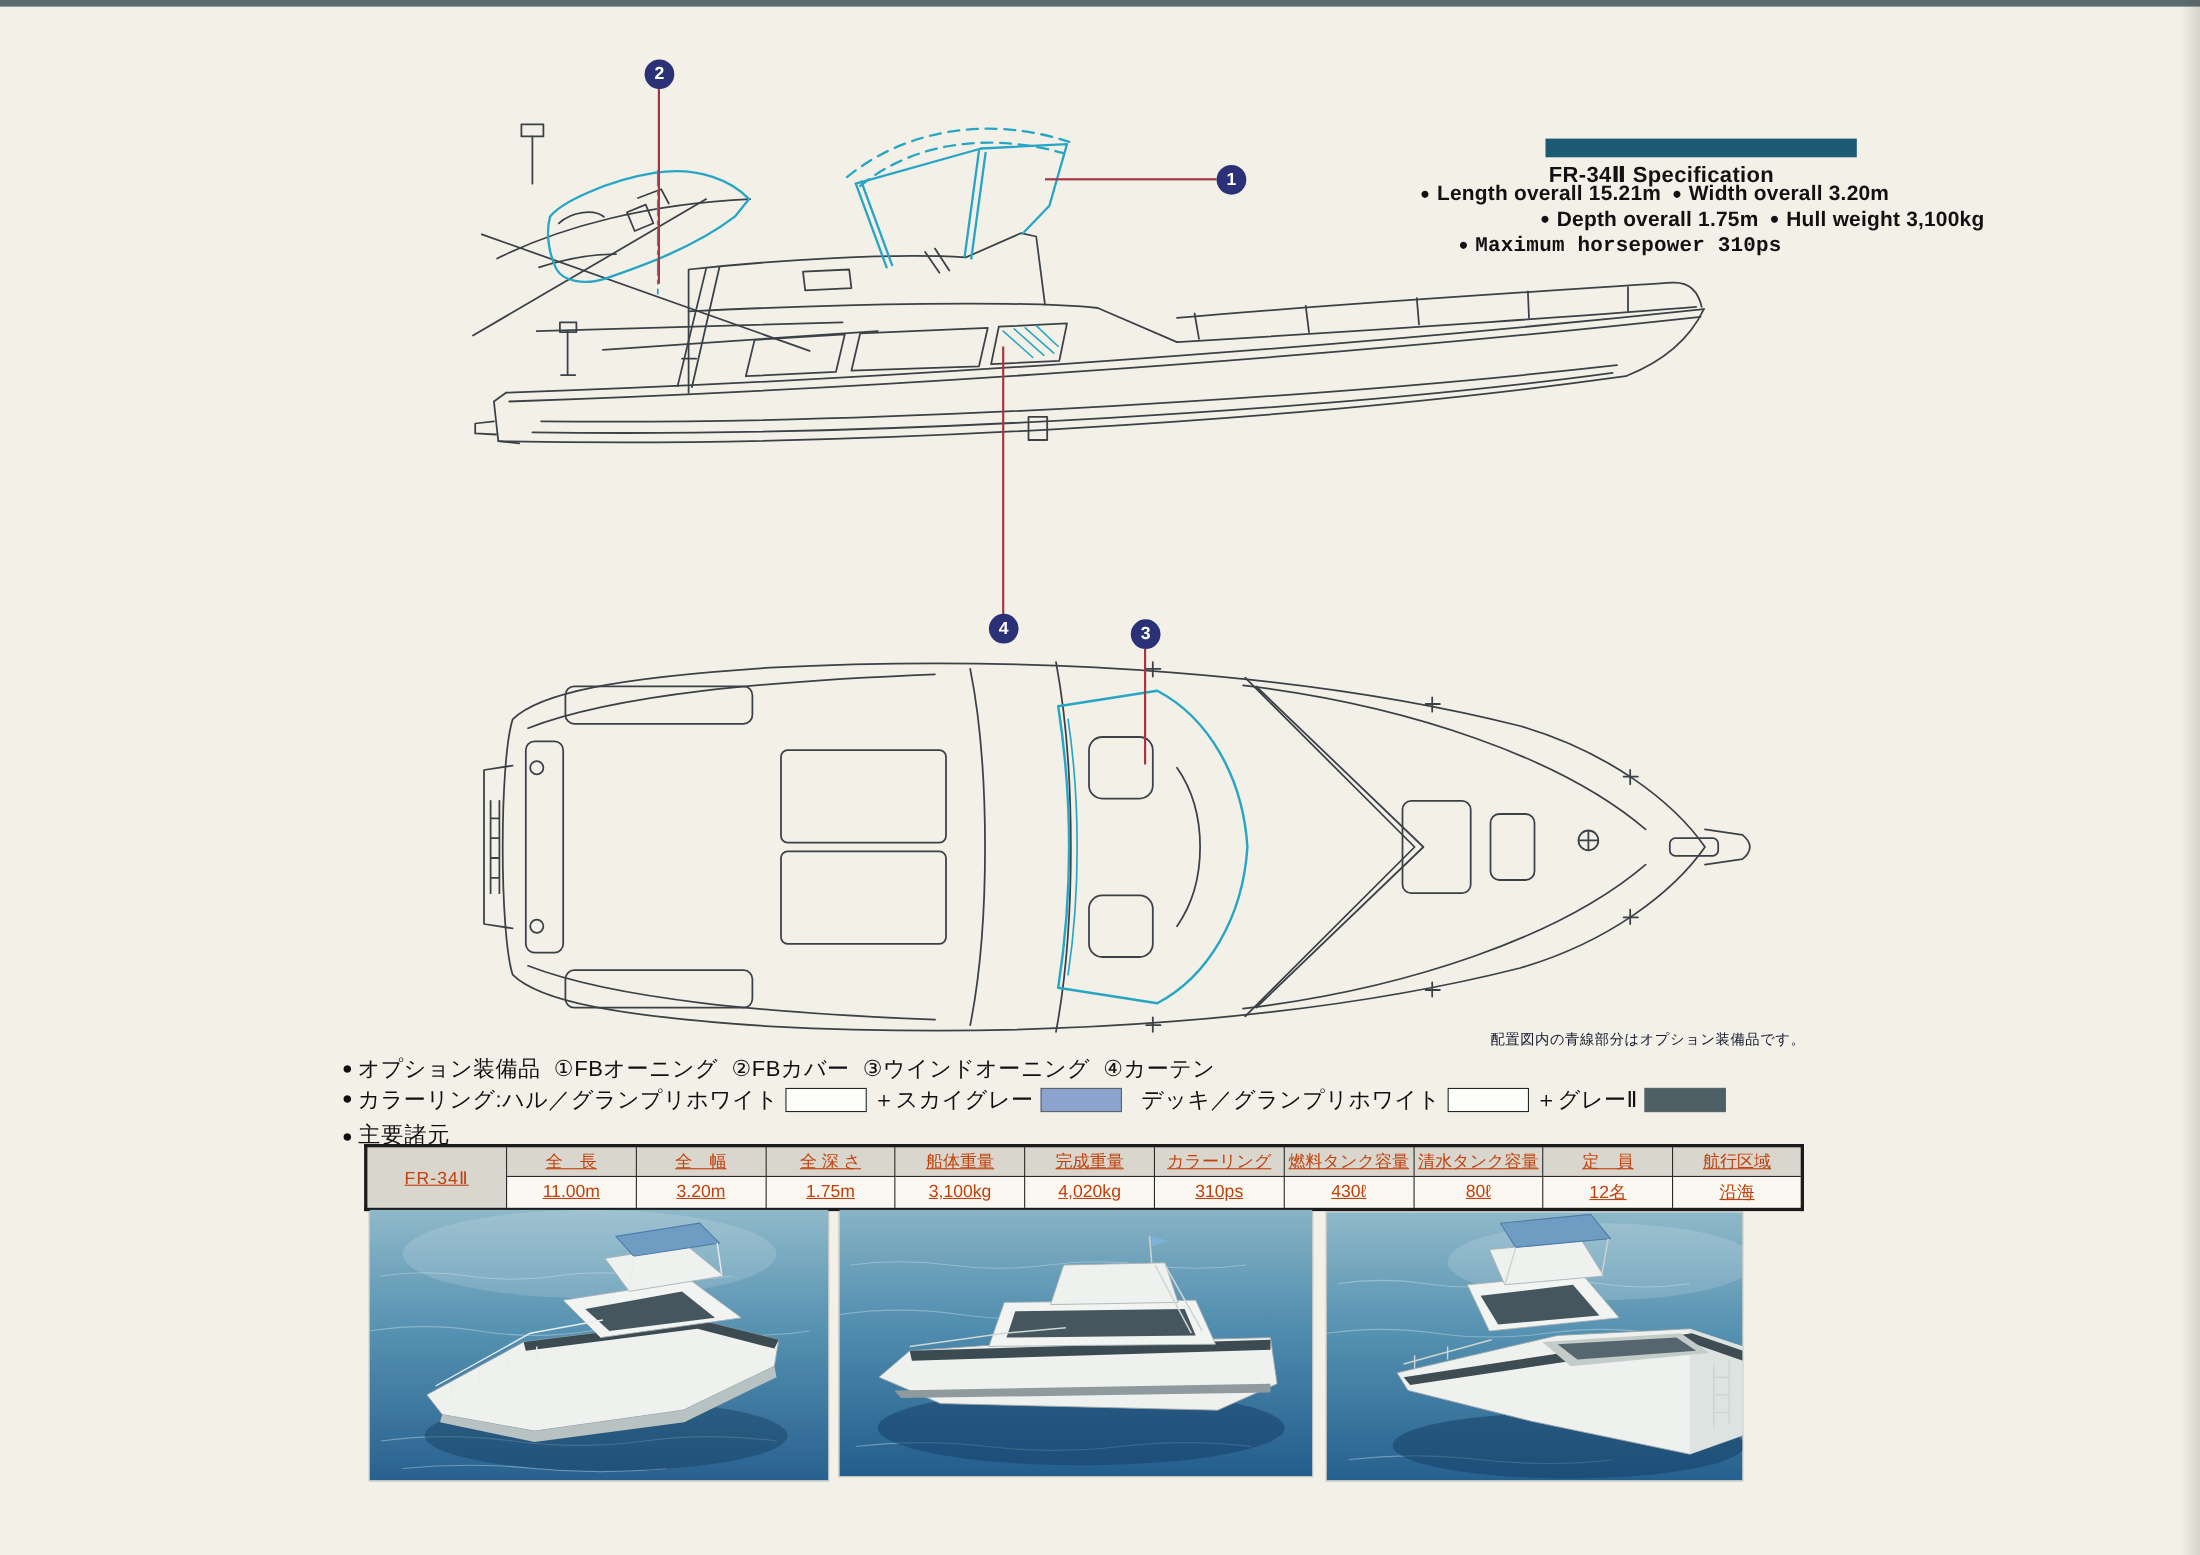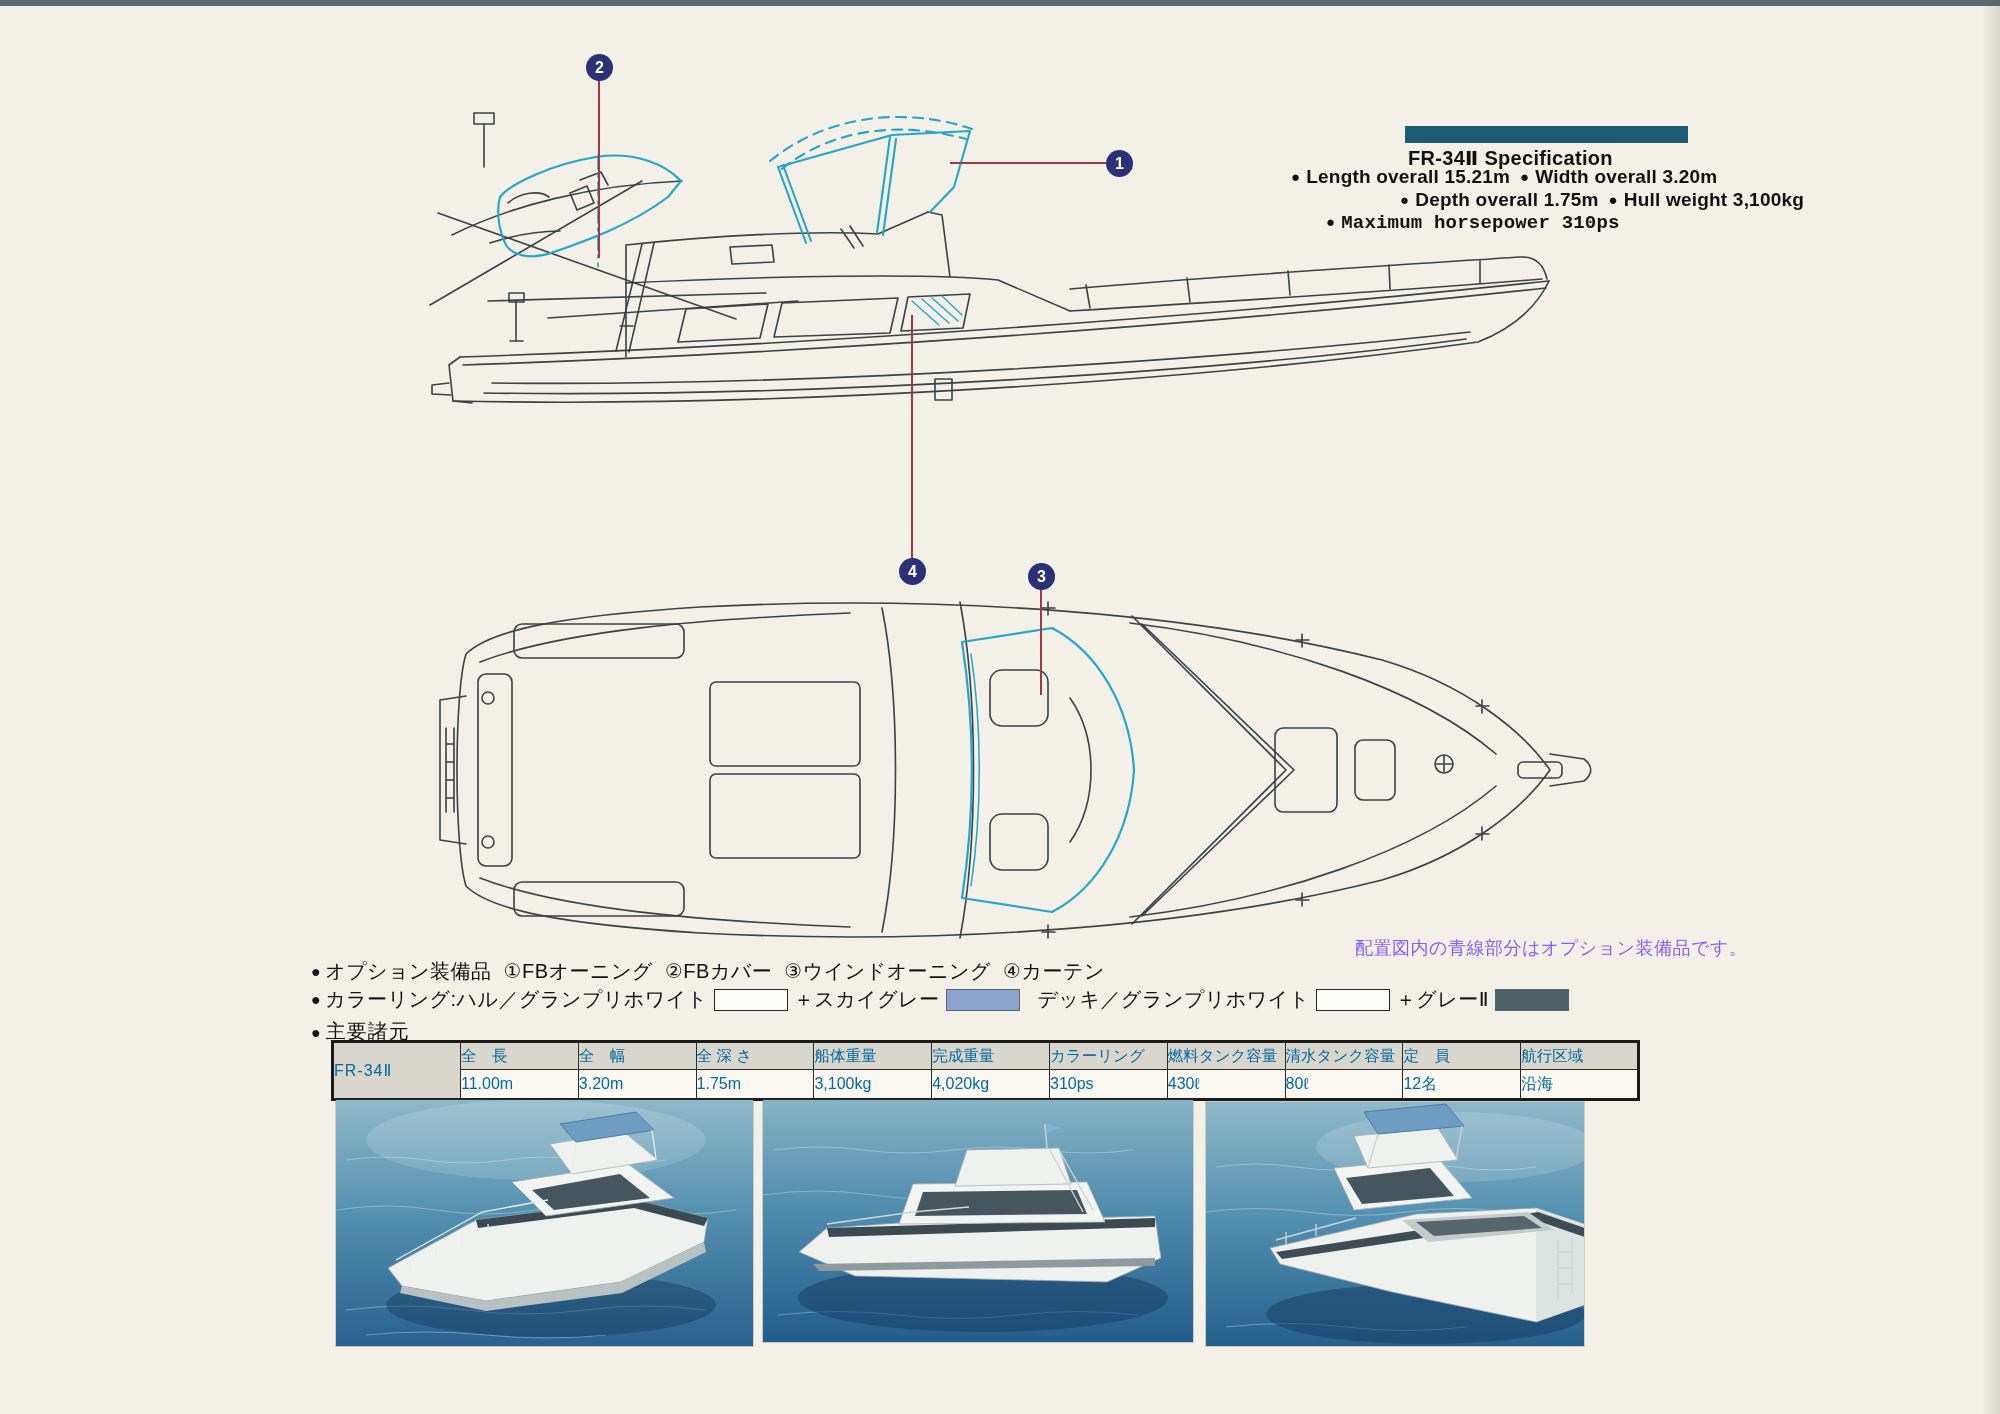--- a/index.html
+++ b/index.html
@@ -22,41 +22,41 @@
   
   .draw{position:absolute;}
   svg{display:block;overflow:visible;}
 
   
   .marker{position:absolute;width:27px;height:27px;border-radius:50%;background:#2a3176;
           color:#fff;font-size:16px;font-weight:700;display:flex;align-items:center;justify-content:center;z-index:6;}
   .leader{position:absolute;background:#a53744;z-index:5;}
 
   
-  .note{position:absolute;left:1355px;top:936px;font-size:18px;color:#8b5cf6;letter-spacing:.5px;}
+  .note{position:absolute;left:1355px;top:936px;font-size:13px;color:#0f172a;letter-spacing:.5px;}
 
   
   .legend{position:absolute;left:311px;font-size:20px;font-weight:500;color:#101010;white-space:nowrap;
           display:flex;align-items:center;letter-spacing:.5px;}
   #legend-options{top:958px;}
   #legend-coloring{top:986px;}
   .legend .b{font-size:16px;margin-right:4px;}
   .legend .item{margin-left:12px;}
   .swatch{display:inline-block;width:72px;height:20px;margin:0 6px;border:1.5px solid #23272a;vertical-align:-3px;}
   .swatch.noborder{border:1px solid #5a666c;}
 
   .table-caption{position:absolute;left:311px;top:1018px;font-size:20px;font-weight:500;letter-spacing:1px;}
   .table-caption .b{font-size:16px;margin-right:4px;}
 
   
   table.spec-table{position:absolute;left:331px;top:1040px;width:1309px;border-collapse:collapse;
           table-layout:fixed;background:#faf8f1;border:3px solid #1b1b1b;}
   table.spec-table col.model-col{width:128px;}
-  table.spec-table th,table.spec-table td{border:1.5px solid #2a2a2a;text-align:left;
-          font-weight:400;padding:0;font-size:16px;color:#0369a1;}
+  table.spec-table th,table.spec-table td{border:1.5px solid #2a2a2a;text-align:center;
+          font-weight:400;padding:0;font-size:16px;color:#c2410c;text-decoration:underline;}
   table.spec-table th{background:#d9d6cd;height:26px;font-size:15.5px;}
   table.spec-table td{height:28px;}
   td.model-cell{background:#d9d6cd;font-size:16px;letter-spacing:1px;}
 
   
   .photo{position:absolute;top:1100px;height:246px;overflow:hidden;box-shadow:0 0 0 1px rgba(80,90,95,.25);}
   #photo-1{left:336px;width:417px;}
   #photo-2{left:763px;width:430px;height:242px;}
   #photo-3{left:1206px;top:1102px;width:378px;height:244px;}
 </style>

